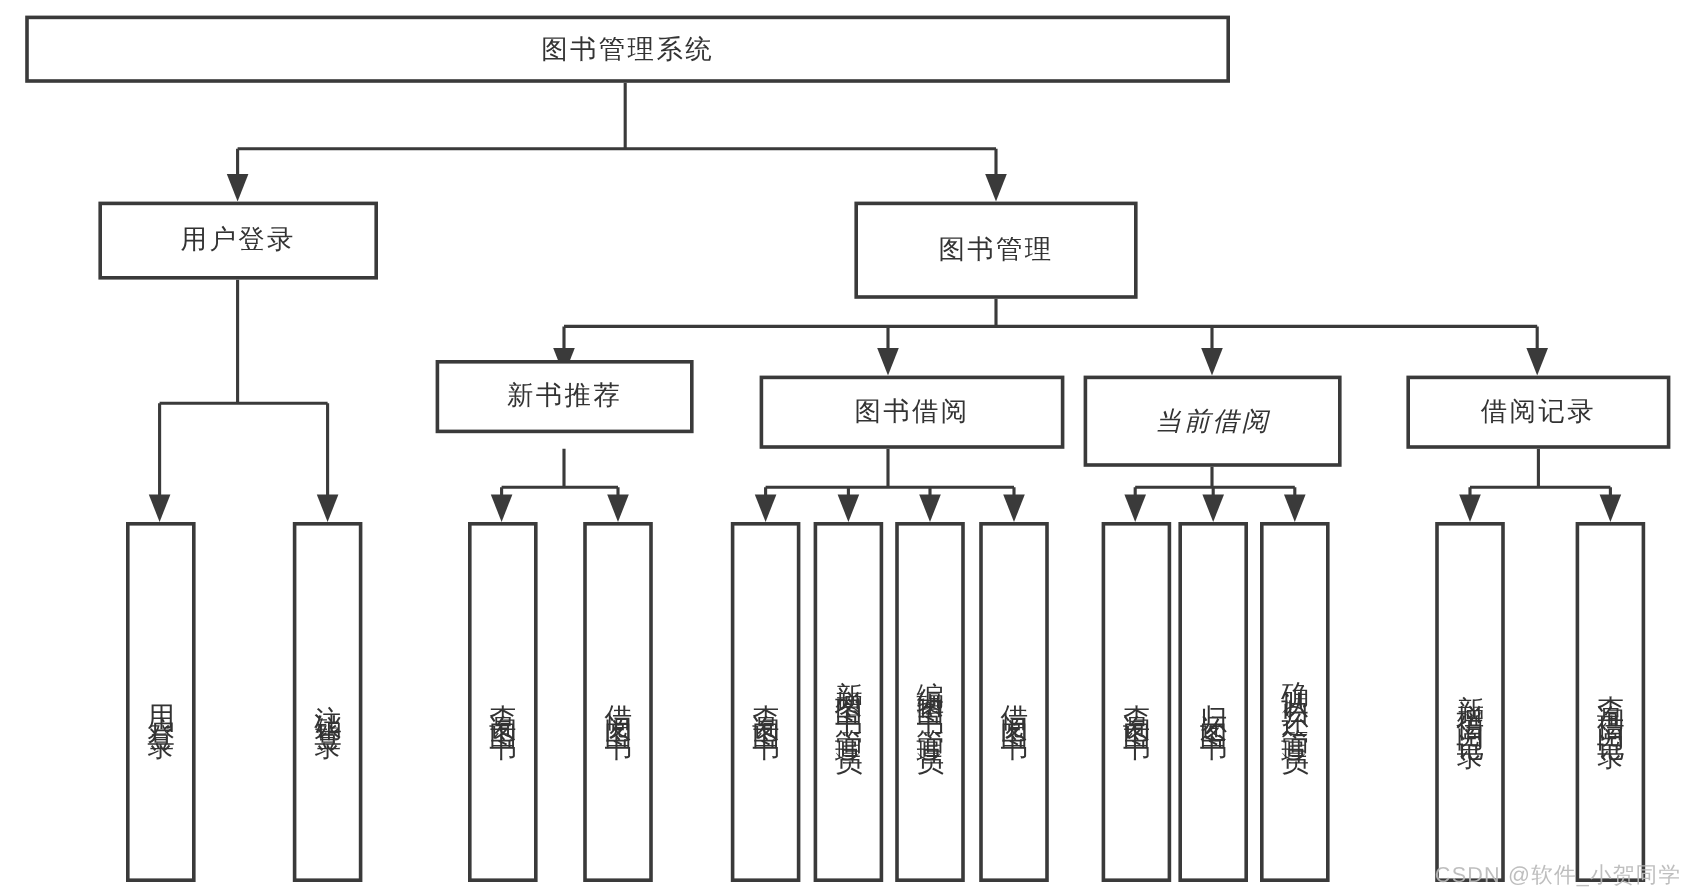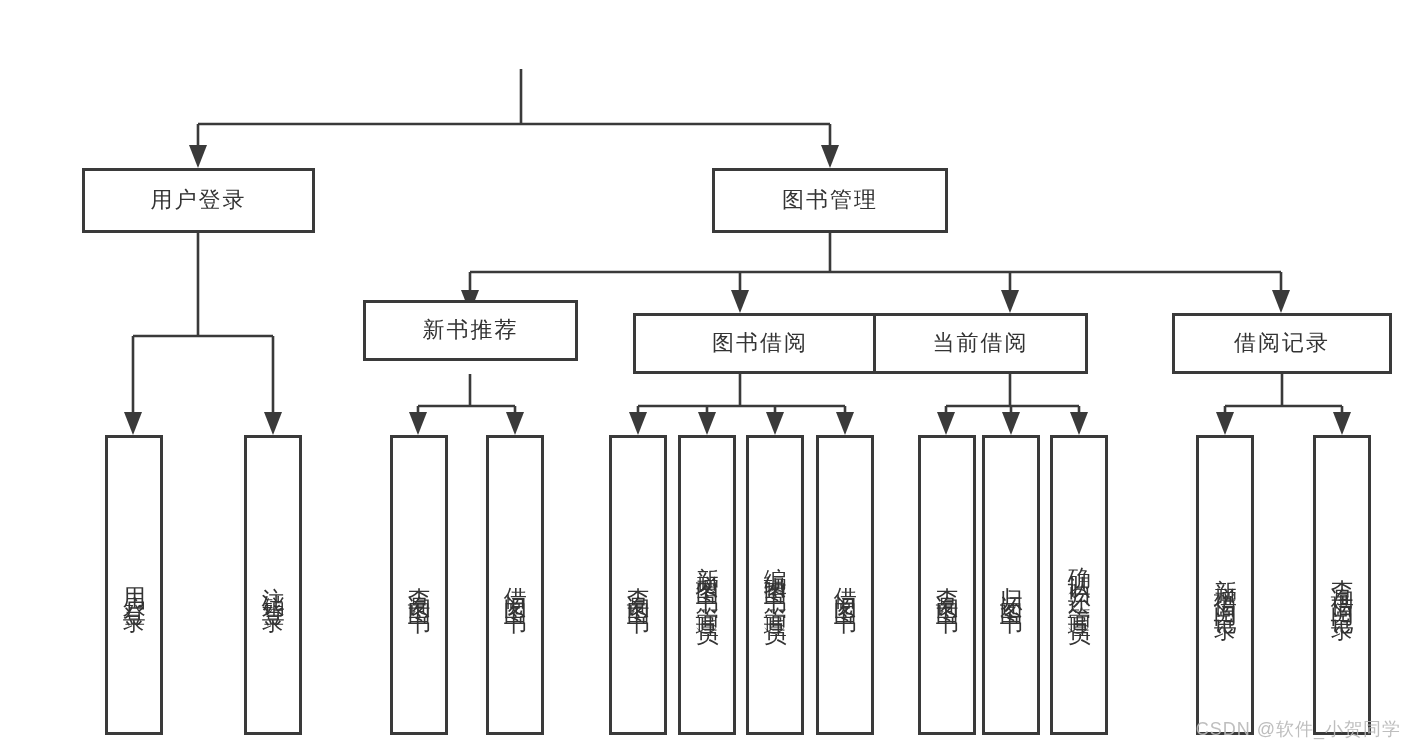--- a/index.html
+++ b/index.html
@@ -81,27 +81,28 @@
       <polygon points="766,412 784,412 775,435"></polygon>
       <polygon points="836,412 854,412 845,435"></polygon>
       <polygon points="937,412 955,412 946,435"></polygon>
       <polygon points="1002,412 1020,412 1011,435"></polygon>
       <polygon points="1070,412 1088,412 1079,435"></polygon>
       <polygon points="1216,412 1234,412 1225,435"></polygon>
       <polygon points="1333,412 1351,412 1342,435"></polygon>
     </g>
   </svg>
 
+  <div class="node" style="left:21px;top:13px;width:1004px;height:56px;">图书管理系统</div>
 
   <div class="node" style="left:82px;top:168px;width:233px;height:65px;">用户登录</div>
-  <div class="node" style="left:712px;top:168px;width:236px;height:65px;text-align:right;">图书管理</div>
+  <div class="node" style="left:712px;top:168px;width:236px;height:81px;text-align:right;">图书管理</div>
 
   <div class="node" style="left:363px;top:300px;width:215px;height:61px;">新书推荐</div>
   <div class="node" style="left:633px;top:313px;width:254px;height:61px;">图书借阅</div>
-  <div class="node" style="left:873px;top:313px;width:215px;height:61px;">当前借阅</div>
+  <div class="node" style="left:903px;top:313px;width:215px;height:76px;font-style:italic;">当前借阅</div>
   <div class="node" style="left:1172px;top:313px;width:220px;height:61px;">借阅记录</div>
 
   <div class="node v" style="left:105px;top:435px;width:58px;height:300px;">用户登录</div>
   <div class="node v" style="left:244px;top:435px;width:58px;height:300px;">注销登录</div>
 
   <div class="node v" style="left:390px;top:435px;width:58px;height:300px;">查询图书</div>
   <div class="node v" style="left:486px;top:435px;width:58px;height:300px;">借阅图书</div>
 
   <div class="node v" style="left:609px;top:435px;width:58px;height:300px;">查询图书</div>
   <div class="node v" style="left:678px;top:435px;width:58px;height:300px;">新增图书（管理员）</div>

